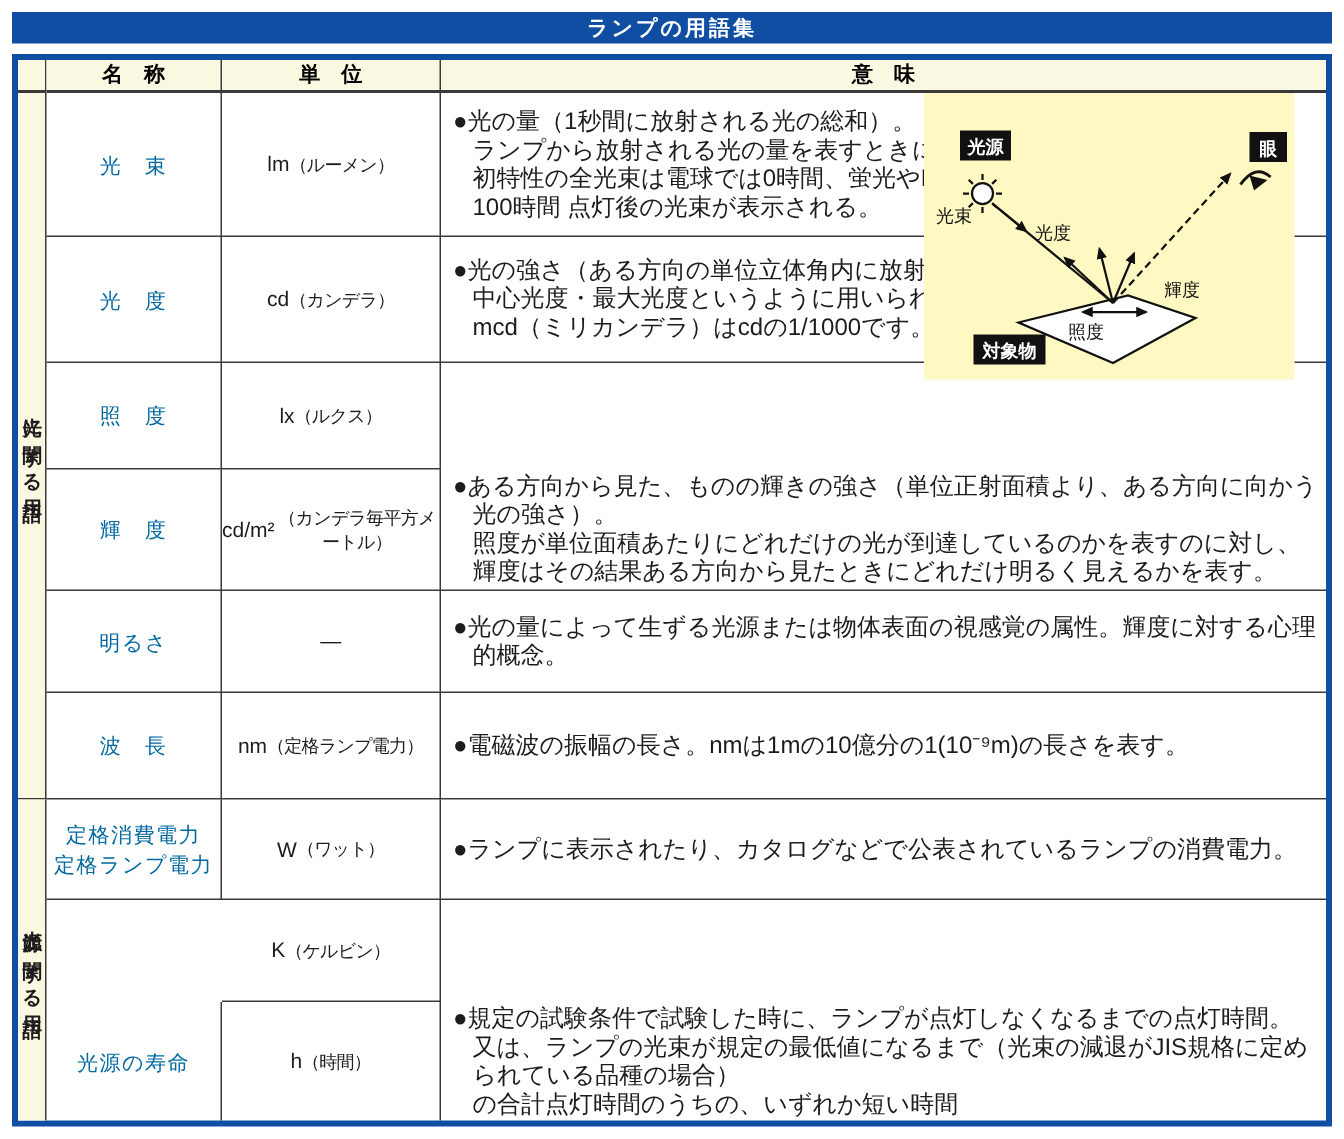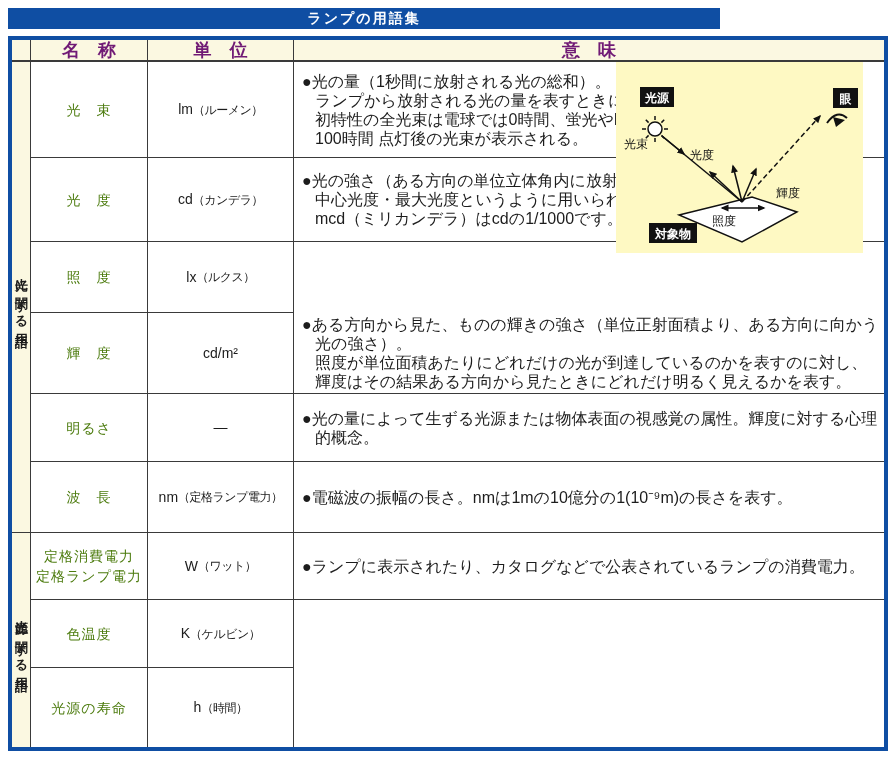--- a/index.html
+++ b/index.html
@@ -1,41 +1,41 @@
 <!DOCTYPE html>
 <html><head>
 <meta charset="utf-8">
 <style>
   html,body { margin:0; padding:0; background:#fff; }
   .page { position:relative; width:896px; height:759px; background:#fff;
           font-family:"Liberation Sans", sans-serif; color:#222; overflow:hidden; }
 
-  .title-bar { position:absolute; left:8px; top:8px; width:712px; height:21px;
+  .title-bar { position:absolute; left:8px; top:8px; width:880px; height:21px;
                background:#0f4ea3; color:#fff; font-weight:bold; font-size:14px;
                text-align:center; line-height:21px; letter-spacing:2px; }
 
   .glossary { position:absolute; left:8px; top:36px; width:880px; height:715px;
               border:4px solid #0f4ea3; box-sizing:border-box; background:#fff;
               display:grid;
               grid-template-columns:19px 117px 146px 1fr;
               grid-template-rows:22px 96px 84px 71px 81px 68px 71px 67px 68px 79px; }
 
   .cell { border-right:1px solid #3a3a3a; border-bottom:1px solid #3a3a3a; box-sizing:border-box; min-width:0; }
   .bb0 { border-bottom:none; }
   .br0 { border-right:none; }
 
   .hdr { background:#fbf8e1; border-bottom-width:2px; display:flex; align-items:center;
-         justify-content:center; font-weight:bold; font-size:18px; color:#701a75; }
+         justify-content:center; font-weight:bold; font-size:14px; color:#000000; }
 
   .side { background:#fbf8e1; display:flex; align-items:center; justify-content:center;
           writing-mode:vertical-rl; text-orientation:upright; font-weight:bold;
           font-size:13px; letter-spacing:2px; color:#1c1c1c; }
 
   .name-cell { display:flex; align-items:center; justify-content:center; text-align:center;
-               font-size:14px; letter-spacing:1px; white-space:pre-line; line-height:20px; color:#4d7c0f; }
+               font-size:14px; letter-spacing:1px; white-space:pre-line; line-height:20px; color:#0369a1; }
   .unit-cell { display:flex; flex-direction:row; align-items:center; justify-content:center;
                text-align:center; color:#1c1c1c; }
   .unit-value { font-size:14px; line-height:17px; }
   .unit-kana  { font-size:12px; letter-spacing:-0.5px; line-height:16px; }
 
   .meaning-cell { display:flex; align-items:center; padding:0 4px 0 8px; }
   .meaning-text { font-size:16px; line-height:19px; white-space:pre-line;
                   padding-left:13px; text-indent:-13px; color:#1c1c1c; }
 
   .diagram { position:absolute; left:604px; top:22px; width:247px; height:191px;
@@ -86,20 +86,21 @@
 
     <div class="cell name-cell" style="grid-column:2;grid-row:4;">照　度</div>
     <div class="cell unit-cell" style="grid-column:3;grid-row:4;">
       <div class="unit-value">lx</div>
       <div class="unit-kana">（ルクス）</div>
     </div>
 
     <div class="cell name-cell" style="grid-column:2;grid-row:5;">輝　度</div>
     <div class="cell unit-cell" style="grid-column:3;grid-row:5;">
       <div class="unit-value">cd/m²</div>
+      <div class="unit-kana">（カンデラ毎平方メートル）</div>
     </div>
     <div class="cell meaning-cell br0" style="grid-column:4;grid-row:5;">
       <div class="meaning-text">●ある方向から見た、ものの輝きの強さ（単位正射面積より、ある方向に向かう光の強さ）。
 照度が単位面積あたりにどれだけの光が到達しているのかを表すのに対し、
 輝度はその結果ある方向から見たときにどれだけ明るく見えるかを表す。</div>
     </div>
 
     <div class="cell name-cell" style="grid-column:2;grid-row:6;">明るさ</div>
     <div class="cell unit-cell" style="grid-column:3;grid-row:6;">
       <div class="unit-value">—</div>
@@ -121,30 +122,34 @@
     <div class="cell name-cell" style="grid-column:2;grid-row:8;">定格消費電力
 定格ランプ電力</div>
     <div class="cell unit-cell" style="grid-column:3;grid-row:8;">
       <div class="unit-value">W</div>
       <div class="unit-kana">（ワット）</div>
     </div>
     <div class="cell meaning-cell br0" style="grid-column:4;grid-row:8;text-align:right;">
       <div class="meaning-text">●ランプに表示されたり、カタログなどで公表されているランプの消費電力。</div>
     </div>
 
-    <div class="cell name-cell" style="grid-column:2;grid-row:9;">色温度</div>
     <div class="cell unit-cell" style="grid-column:3;grid-row:9;">
       <div class="unit-value">K</div>
       <div class="unit-kana">（ケルビン）</div>
     </div>
 
     <div class="cell name-cell bb0" style="grid-column:2;grid-row:10;">光源の寿命</div>
     <div class="cell unit-cell bb0" style="grid-column:3;grid-row:10;">
       <div class="unit-value">h</div>
       <div class="unit-kana">（時間）</div>
+    </div>
+    <div class="cell meaning-cell br0 bb0" style="grid-column:4;grid-row:10;">
+      <div class="meaning-text">●規定の試験条件で試験した時に、ランプが点灯しなくなるまでの点灯時間。
+又は、ランプの光束が規定の最低値になるまで（光束の減退がJIS規格に定められている品種の場合）
+の合計点灯時間のうちの、いずれか短い時間</div>
     </div>
 
     <div class="diagram">
       <svg width="247" height="191" viewBox="0 0 247 191">
         <defs>
           <marker id="ah" markerWidth="9" markerHeight="8" refX="6.5" refY="3.5" orient="auto" markerUnits="userSpaceOnUse">
             <polygon points="0,0 8,3.5 0,7" fill="#111"></polygon>
           </marker>
         </defs>
 

